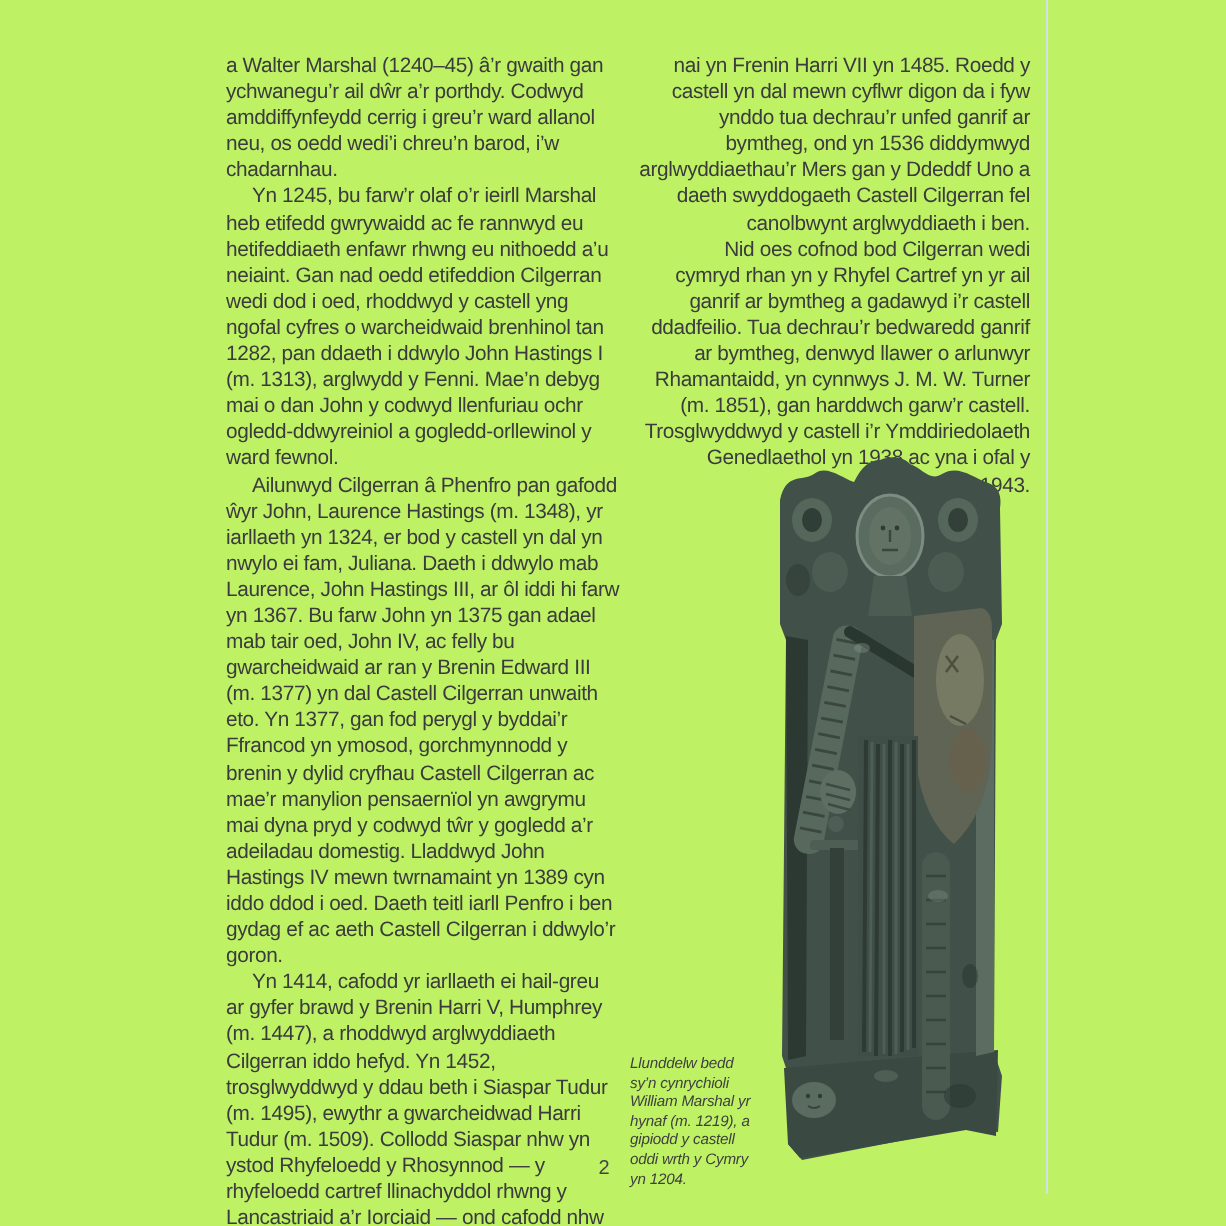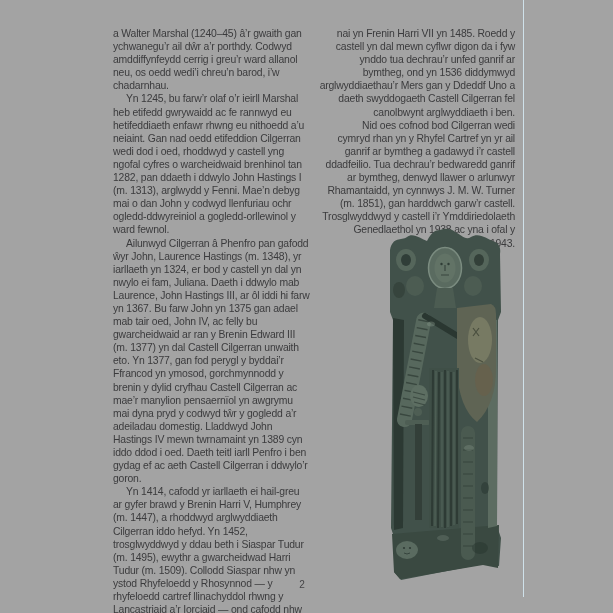--- a/index.html
+++ b/index.html
@@ -3,21 +3,21 @@
 <meta charset="utf-8">
 <style>
   html,body{margin:0;padding:0;}
   body{
     width:613px;height:613px;
     background:#ffffff;
     position:relative;
     overflow:hidden;
     font-family:"Liberation Sans",sans-serif;
   }
-  .page{position:absolute;inset:0;background:#a3a3a3;}
+  .page{position:absolute;inset:0;background:#bef264;}
   .col{
     position:absolute;top:27px;
     font-size:10.4px;line-height:13.1px;
     letter-spacing:-0.18px;
     color:#3b3b3d;
     text-align:left;
   }
   .col-left{left:113px;width:197px;}
   .col-right{left:318px;width:197px;text-align:right;}
   .col p{margin:0;padding:0;}
@@ -124,18 +124,19 @@
       <path d="M19,325 q3,2 6,0" stroke="#36443d" stroke-width="1" fill="none"></path>
 
       <ellipse cx="46" cy="96" rx="4" ry="2.5" fill="#8fa092" opacity="0.35"></ellipse>
       <ellipse cx="84" cy="220" rx="5" ry="3" fill="#8fa092" opacity="0.3"></ellipse>
       <ellipse cx="58" cy="310" rx="6" ry="3" fill="#8fa092" opacity="0.25"></ellipse>
       <ellipse cx="100" cy="260" rx="4" ry="6" fill="#26332d" opacity="0.5"></ellipse>
       <ellipse cx="95" cy="320" rx="8" ry="6" fill="#26332d" opacity="0.45"></ellipse>
     </svg>
   </figure>
 
+  <figcaption class="caption">Llunddelw bedd sy’n cynrychioli William Marshal yr hynaf (m. 1219), a gipiodd y castell oddi wrth y Cymry yn 1204.</figcaption>
 
   <div class="page-number">2</div>
 
   <div class="page-edge-line"></div>
 
 </div>
 
 </body></html>

